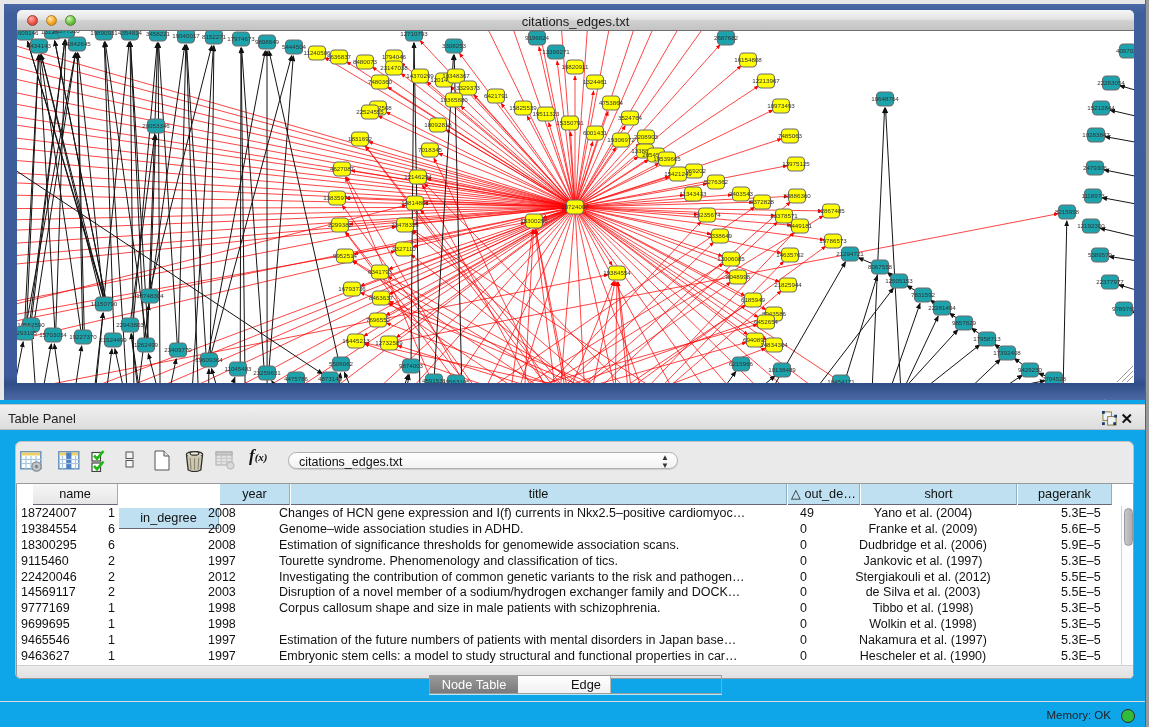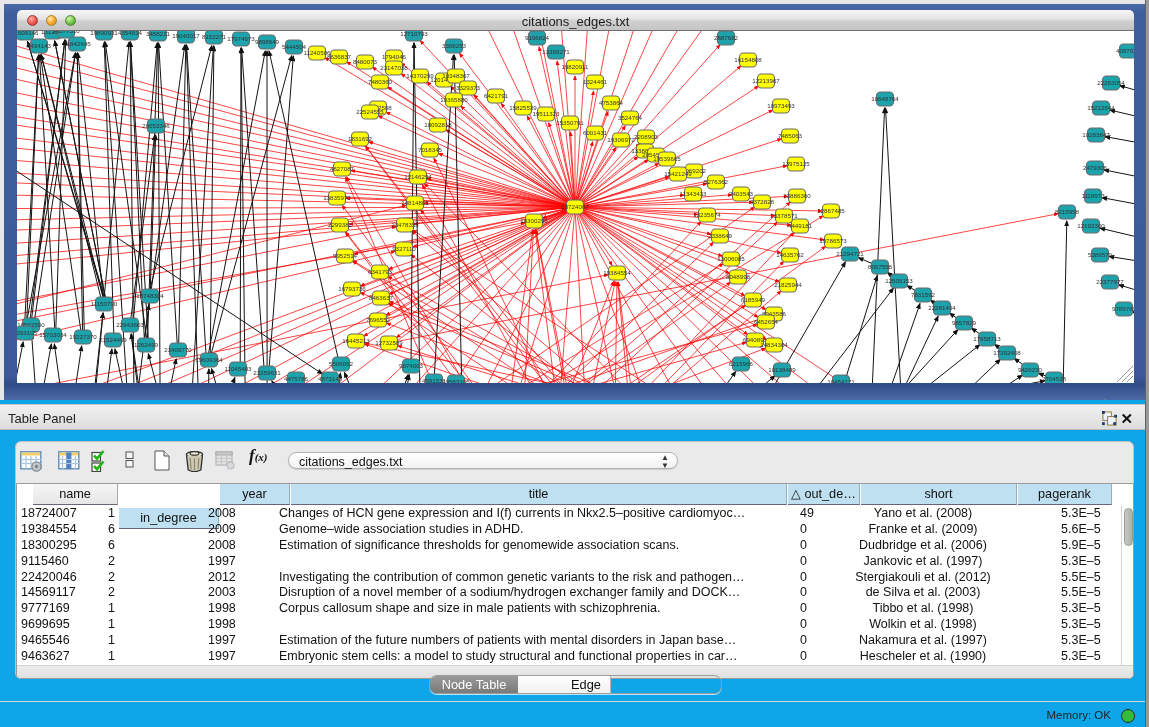--- a/index.html
+++ b/index.html
@@ -66,21 +66,21 @@
 .c6 { left:1035px; width:90px;margin-left:8px; }
 #vsb { position:absolute; right:0; top:22px; width:12px; height:160px;
   border-left:1px solid #d5d5d5; background:#fdfdfd; }
 #vsb .th { position:absolute; left:1.5px; top:2px; width:9px; height:38px; border-radius:5px;
   background:linear-gradient(90deg,#c9c9c9,#adadad); border:0.5px solid #999; }
 #hsb { position:absolute; left:0; bottom:0; width:1116px; height:13px;
   background:linear-gradient(180deg,#ececec,#e0e0e0); border-top:1px solid #cfcfcf;
   border-radius:0 0 4px 4px; }
 
 #segs { position:absolute; left:429px; top:275px; height:19px; border:1px solid #9d9d9d;
-  border-radius:8px; overflow:hidden; font-size:12.8px; box-shadow:0 1px 0 rgba(255,255,255,0.7); }
+  border-radius:0; overflow:hidden; font-size:12.8px; box-shadow:0 1px 0 rgba(255,255,255,0.7); }
 #segs span { display:inline-block; height:19px; line-height:18px; text-align:center; float:left; }
 #seg1 { width:88px; background:linear-gradient(180deg,#9a9a9a,#767676); color:#fff; }
 #seg2 { width:93px; background:linear-gradient(180deg,#ffffff,#efefef); color:#111;
   border-right:1px solid #b8b8b8;padding-left:44px; }
 #seg3 { width:110px; background:linear-gradient(180deg,#ffffff,#efefef); color:#111;margin-top:34px; }
 #status { position:absolute; right:0px; bottom:0px; width:1145px; height:26px;
   border-top:1px solid #d9d9d9;padding-left:20px; }
 #status .m { position:absolute; right:34px; top:7px; font-size:11.5px; color:#222; }
 #status .dot { position:absolute; right:10px; top:7px; width:14px; height:14px;
   border-radius:50%; background:#35bb3a; border:1.5px solid #2b2b2b; }
@@ -784,21 +784,21 @@
       <span class="h5">short</span>
           <span class="h6">pagerank</span>
     </div>
     <div id="tbody">
 <div class="tr">
             <span class="c0">18724007</span>
             <span class="c1">1</span>
             <span class="c2">2008</span>
             <span class="c3">Changes of HCN gene expression and I(f) currents in Nkx2.5–positive cardiomyoc…</span>
             <span class="c4">49</span>
-            <span class="c5">Yano et al. (2008)</span>
+            <span class="c5">Yano et al. (2004)</span>
             <span class="c6">5.3E–5</span>
           </div>
 <div class="tr">
             <span class="c0">19384554</span>
             <span class="c1">6</span>
             <span class="c2">2009</span>
             <span class="c3">Genome–wide association studies in ADHD.</span>
             <span class="c4">0</span>
             <span class="c5">Franke et al. (2009)</span>
             <span class="c6">5.6E–5</span>
@@ -809,20 +809,21 @@
             <span class="c2">2008</span>
             <span class="c3">Estimation of significance thresholds for genomewide association scans.</span>
             <span class="c4">0</span>
             <span class="c5">Dudbridge et al. (2006)</span>
             <span class="c6">5.9E–5</span>
           </div>
 <div class="tr">
             <span class="c0">9115460</span>
             <span class="c1">2</span>
             <span class="c2">1997</span>
+            <span class="c3">Tourette syndrome. Phenomenology and classification of tics.</span>
             <span class="c4">0</span>
             <span class="c5">Jankovic et al. (1997)</span>
             <span class="c6">5.3E–5</span>
           </div>
 <div class="tr">
             <span class="c0">22420046</span>
             <span class="c1">2</span>
             <span class="c2">2012</span>
             <span class="c3">Investigating the contribution of common genetic variants to the risk and pathogen…</span>
             <span class="c4">0</span>

